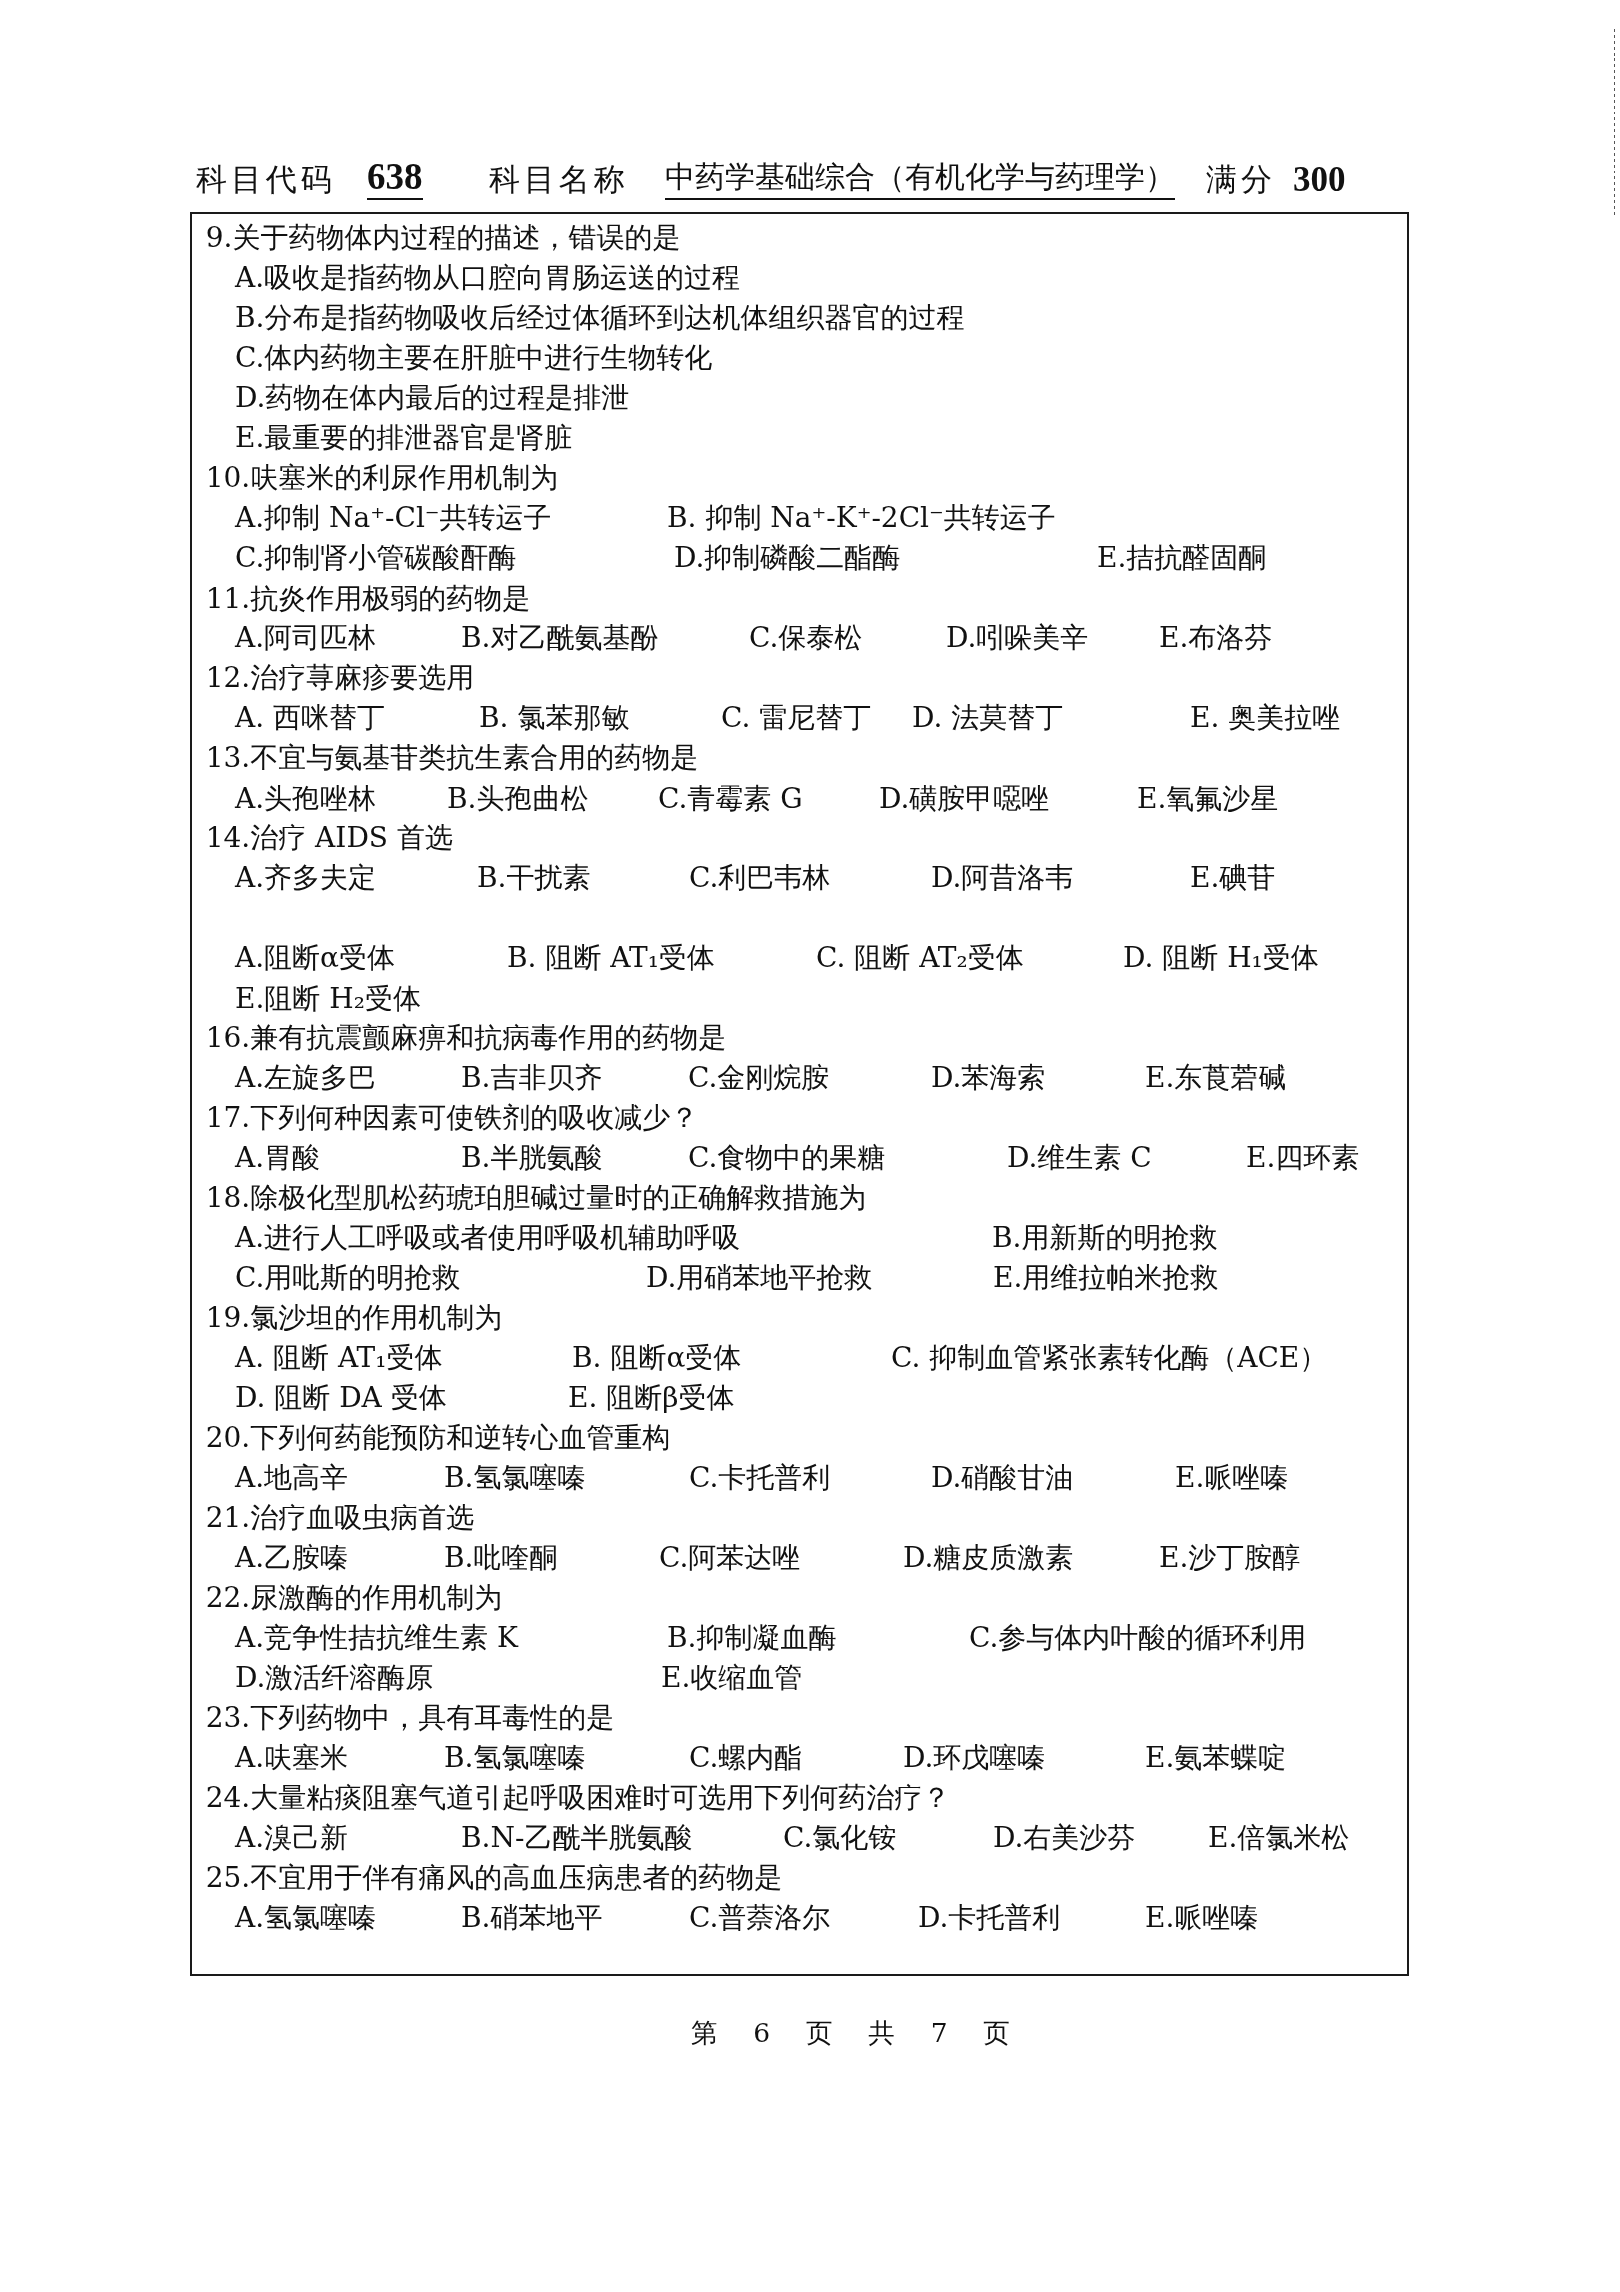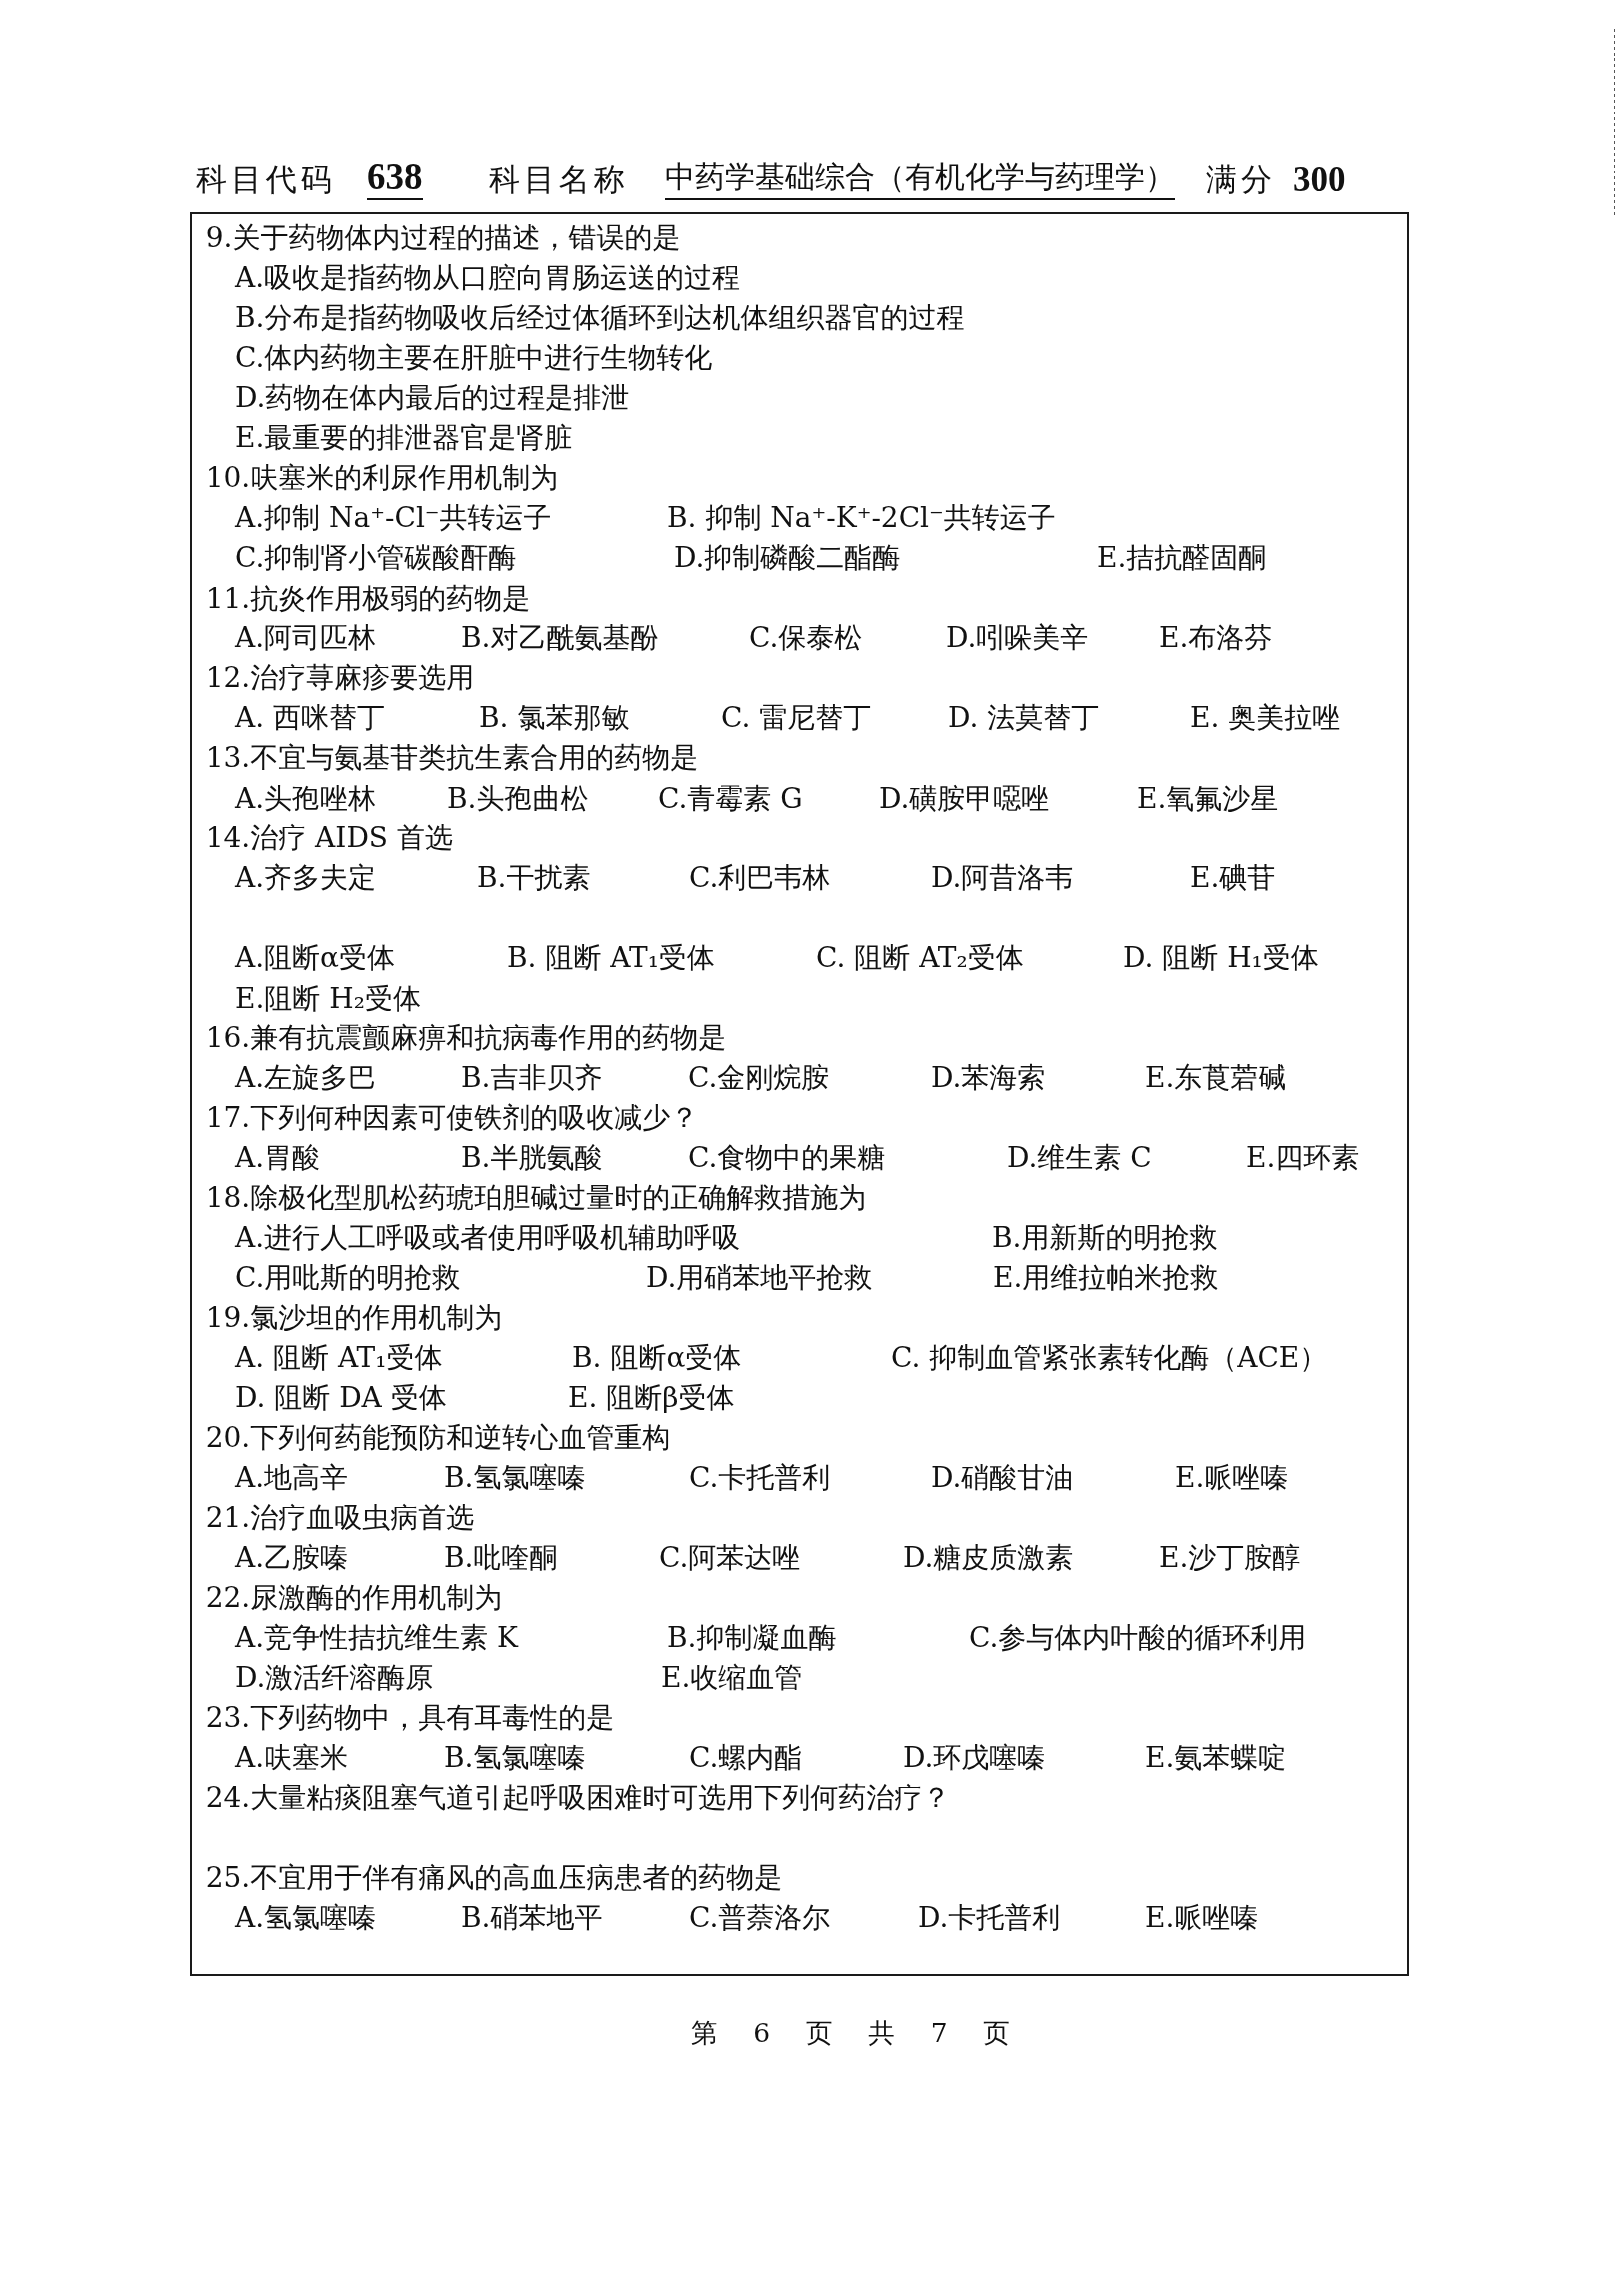--- a/index.html
+++ b/index.html
@@ -78,21 +78,21 @@
     <span style="left:967px;">E.布洛芬</span>
   </div>
 
   <div class="line" style="top:444px;">
       <span class="q">12.治疗荨麻疹要选用</span>
     </div>
   <div class="line" style="top:484px;">
     <span style="left:43px;">A.  西咪替丁</span>
     <span style="left:287px;">B.  氯苯那敏</span>
     <span style="left:529px;">C.  雷尼替丁</span>
-    <span style="left:756px;">D.  法莫替丁</span>
+    <span style="left:720px;">D.  法莫替丁</span>
     <span style="left:998px;">E.  奥美拉唑</span>
   </div>
 
   <div class="line" style="top:524px;">
       <span class="q">13.不宜与氨基苷类抗生素合用的药物是</span>
     </div>
   <div class="line" style="top:565px;">
     <span style="left:43px;">A.头孢唑林</span>
     <span style="left:255px;">B.头孢曲松</span>
     <span style="left:466px;">C.青霉素 G</span>
@@ -211,20 +211,27 @@
     <span style="left:43px;">A.呋塞米</span>
     <span style="left:252px;">B.氢氯噻嗪</span>
     <span style="left:497px;">C.螺内酯</span>
     <span style="left:711px;">D.环戊噻嗪</span>
     <span style="left:953px;">E.氨苯蝶啶</span>
   </div>
 
   <div class="line" style="top:1564px;">
       <span class="q">24.大量粘痰阻塞气道引起呼吸困难时可选用下列何药治疗？</span>
     </div>
+  <div class="line" style="top:1604px;">
+    <span style="left:43px;">A.溴己新</span>
+    <span style="left:269px;">B.N-乙酰半胱氨酸</span>
+    <span style="left:591px;">C.氯化铵</span>
+    <span style="left:801px;">D.右美沙芬</span>
+    <span style="left:1016px;">E.倍氯米松</span>
+  </div>
 
   <div class="line" style="top:1644px;">
       <span class="q">25.不宜用于伴有痛风的高血压病患者的药物是</span>
     </div>
   <div class="line" style="top:1684px;">
     <span style="left:43px;">A.氢氯噻嗪</span>
     <span style="left:269px;">B.硝苯地平</span>
     <span style="left:497px;">C.普萘洛尔</span>
     <span style="left:726px;">D.卡托普利</span>
     <span style="left:953px;">E.哌唑嗪</span>

